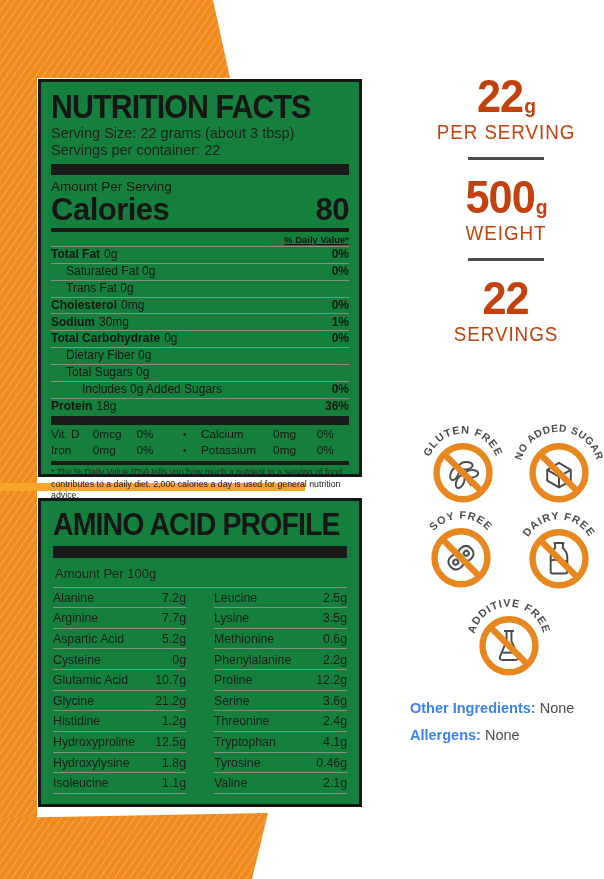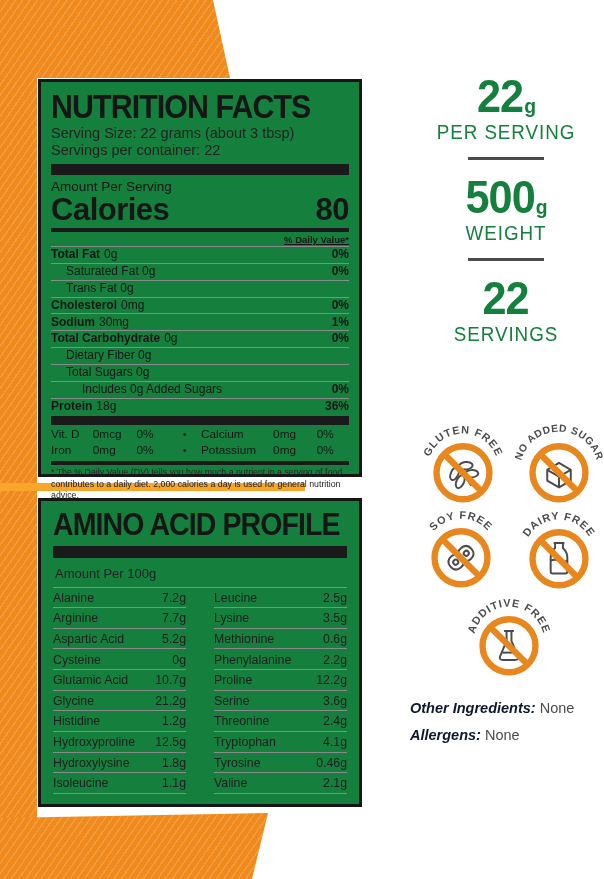--- a/index.html
+++ b/index.html
@@ -56,38 +56,38 @@
   .am-bar{height:12px;margin:2px 0 8px 0;background:#1a1a1a;}
   .am-sub{font-size:13px;color:#222;margin:2px 0 6px 2px;}
   .am-cols{display:flex;gap:28px;border-top:1px solid #8a8a8a;}
   .amino-col{flex:1;}
   .a-row{display:flex;justify-content:space-between;font-size:12.3px;
       padding:3.1px 0 2.4px 0;border-bottom:1px solid #8a8a8a;line-height:1.15;}
   .a-name{color:#1d1d1d;}
   .a-val{color:#1d1d1d;}
 
   
-  .stats{position:absolute;left:408px;top:72px;width:196px;text-align:center;color:#15803d;}
+  .stats{position:absolute;left:408px;top:72px;width:196px;text-align:center;color:#c2410c;}
   .stat-num{font-size:47px;font-weight:700;line-height:1.0;letter-spacing:-1px;
       transform:scaleX(0.92);transform-origin:center;}
   .stat-unit{font-size:21px;font-weight:700;position:relative;top:1px;margin-left:1px;}
   .stat-label{font-size:20px;font-weight:500;letter-spacing:1px;line-height:1.1;margin-top:2px;
       transform:scaleX(0.94);transform-origin:center;}
   .stat-divider{width:76px;height:3px;background:#4A4B4D;margin:14px auto 13px auto;}
 
   .badges{position:absolute;left:406px;top:404px;width:200px;}
   .badge{position:absolute;width:98px;height:98px;}
   .badge svg{width:100%;height:100%;}
   .b1{left:8px;top:8px;}  .b2{left:104px;top:8px;}
   .b3{left:6px;top:93px;} .b4{left:104px;top:94px;}
   .b5{left:54px;top:181px;}
 
   .ingredients{position:absolute;left:410px;top:700px;font-size:14.5px;color:#4b4b4d;}
   .ing-line{margin-bottom:11px;}
-  .ing-label{font-weight:700;color:#0f172a;font-style:italic;}
+  .ing-label{font-weight:700;color:#3b82f6;}
 </style>
 </head>
 <body>
 
 <div class="page">
 
   <div class="deco-left stripe-tex"></div>
   <div class="deco-top stripe-tex"></div>
   <div class="deco-bottom stripe-tex"></div>
   <div class="deco-midbar"></div>

